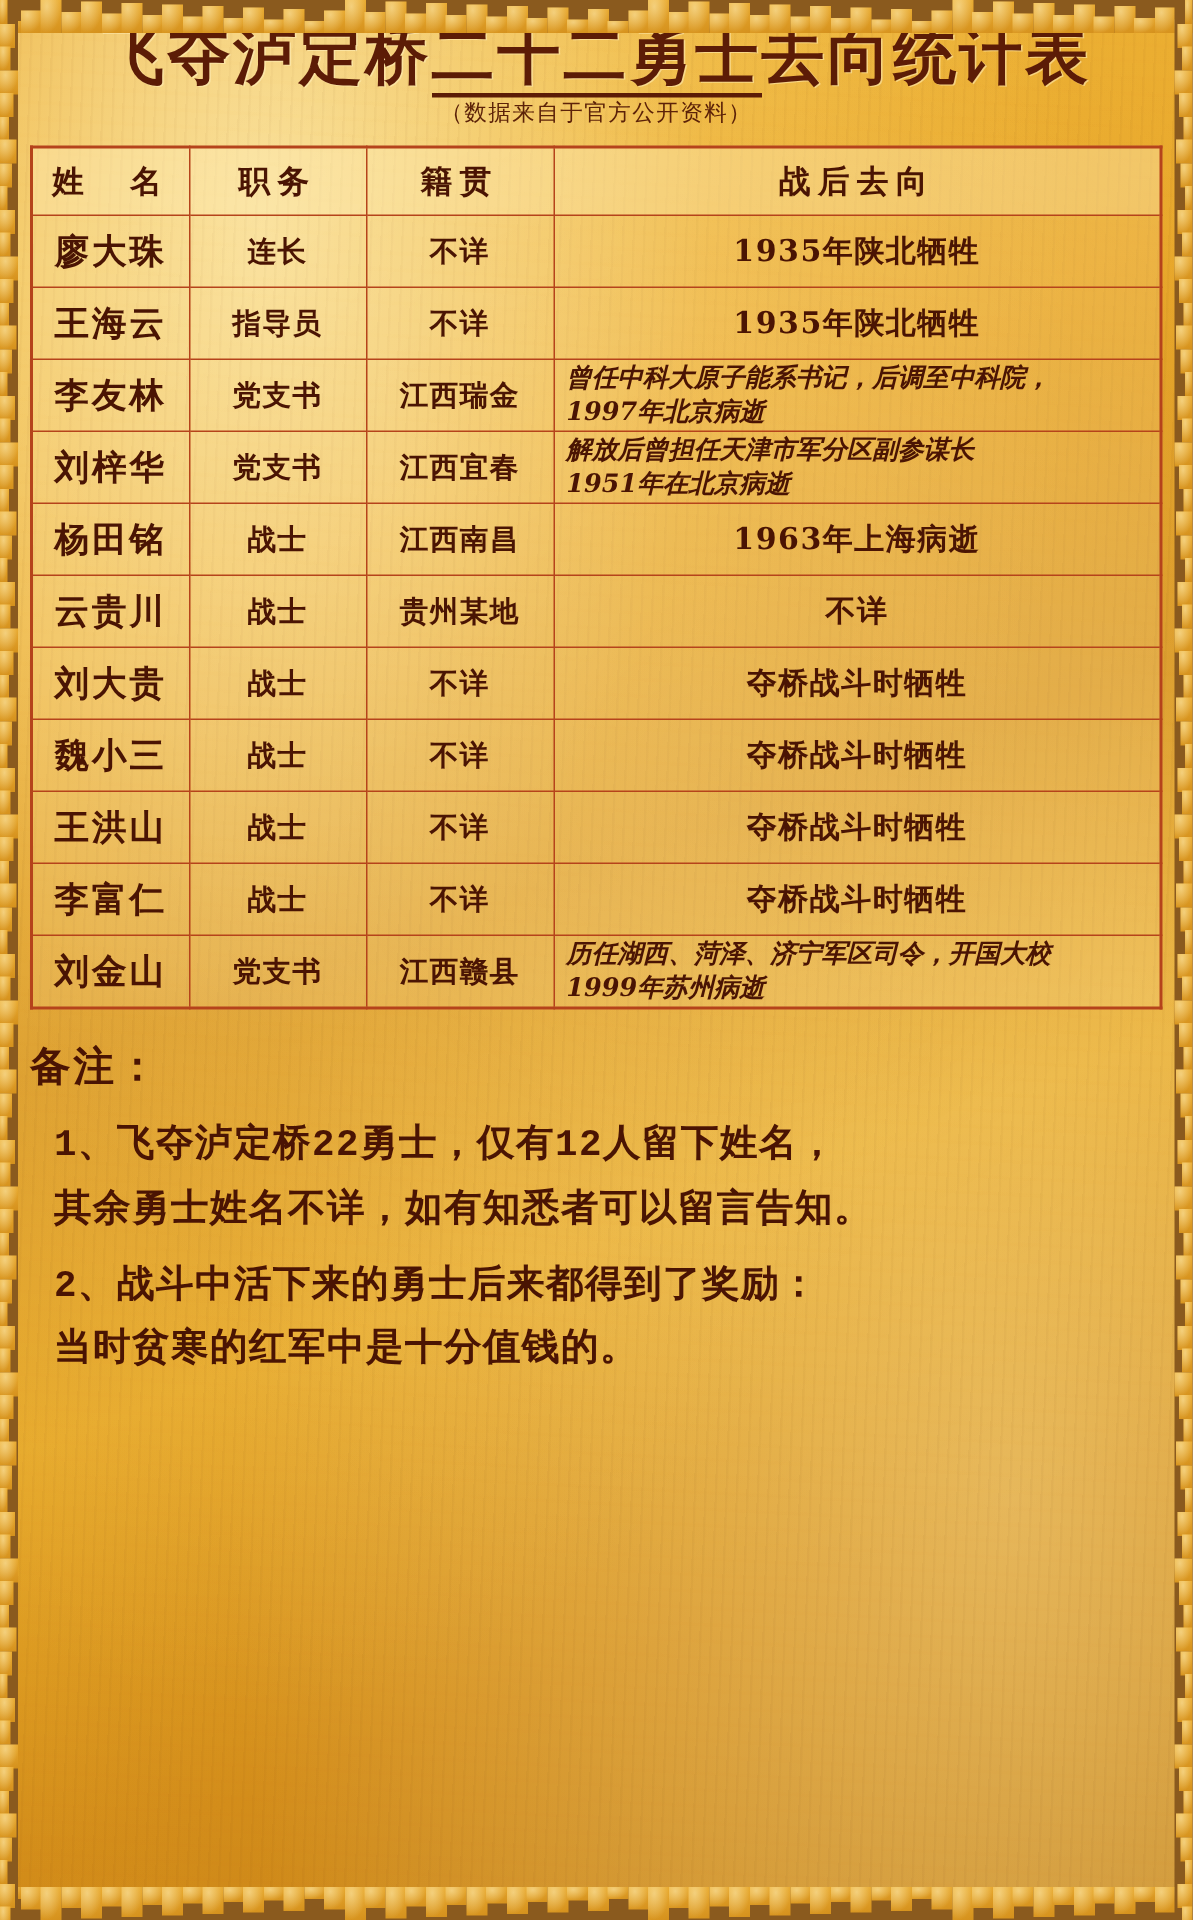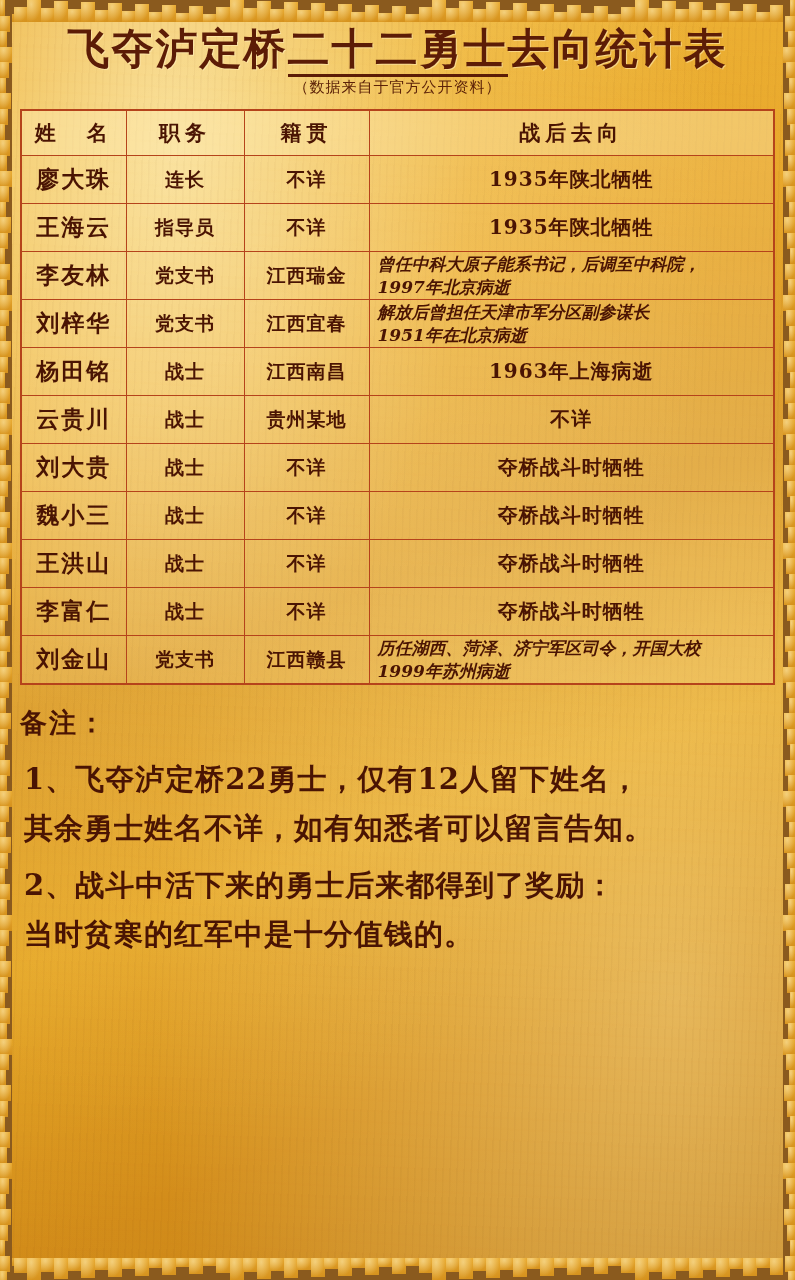--- a/index.html
+++ b/index.html
@@ -67,21 +67,21 @@
       repeating-linear-gradient(92deg, rgba(120,70,10,0.05) 0px, rgba(120,70,10,0.05) 1px, rgba(255,255,255,0.0) 2px, rgba(255,255,255,0.0) 7px),
       repeating-linear-gradient(3deg, rgba(255,240,190,0.07) 0px, rgba(255,240,190,0.07) 2px, rgba(255,255,255,0) 3px, rgba(255,255,255,0) 11px),
       radial-gradient(circle at 60% 40%, rgba(255,250,220,0.18), rgba(0,0,0,0) 60%);
     mix-blend-mode: multiply;
     opacity: .75;
   }
 
   .content {
     position: relative;
     z-index: 3;
-    padding: 18px 20px 10px 20px;
+    padding: 6px 20px 10px 20px;
   }
 
   .title {
     text-align: center;
     font-family: "DejaVu Serif", serif;
     font-weight: bold;
     font-size: 42px;
     letter-spacing: 2px;
     color: #5c1c06;
     text-shadow: 1px 1px 0 rgba(255,240,190,0.55);
@@ -164,24 +164,25 @@
     font-family: "DejaVu Serif", serif;
     color: #4a1403;
     font-weight: bold;
   }
   .notes .head {
     font-size: 27px;
     letter-spacing: 2px;
     margin-bottom: 16px;
   }
   .notes p {
-    margin: 0 0 12px 4px;
-    font-size: 29px;
+    margin: 0 0 12px 16px;
+    font-size: 25px;
     line-height: 1.55;
     letter-spacing: 1px;
+    font-family: Liberation Mono, monospace;
   }
   .notes p.tight { margin-bottom: 4px; }
 </style>
 </head>
 <body>
 
 <div class="page">
 
   <div class="grain"></div>
 

